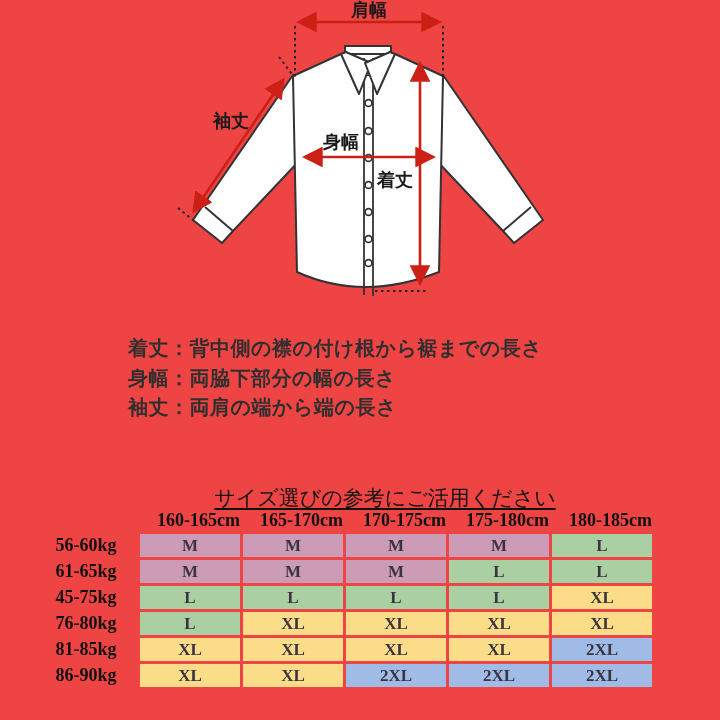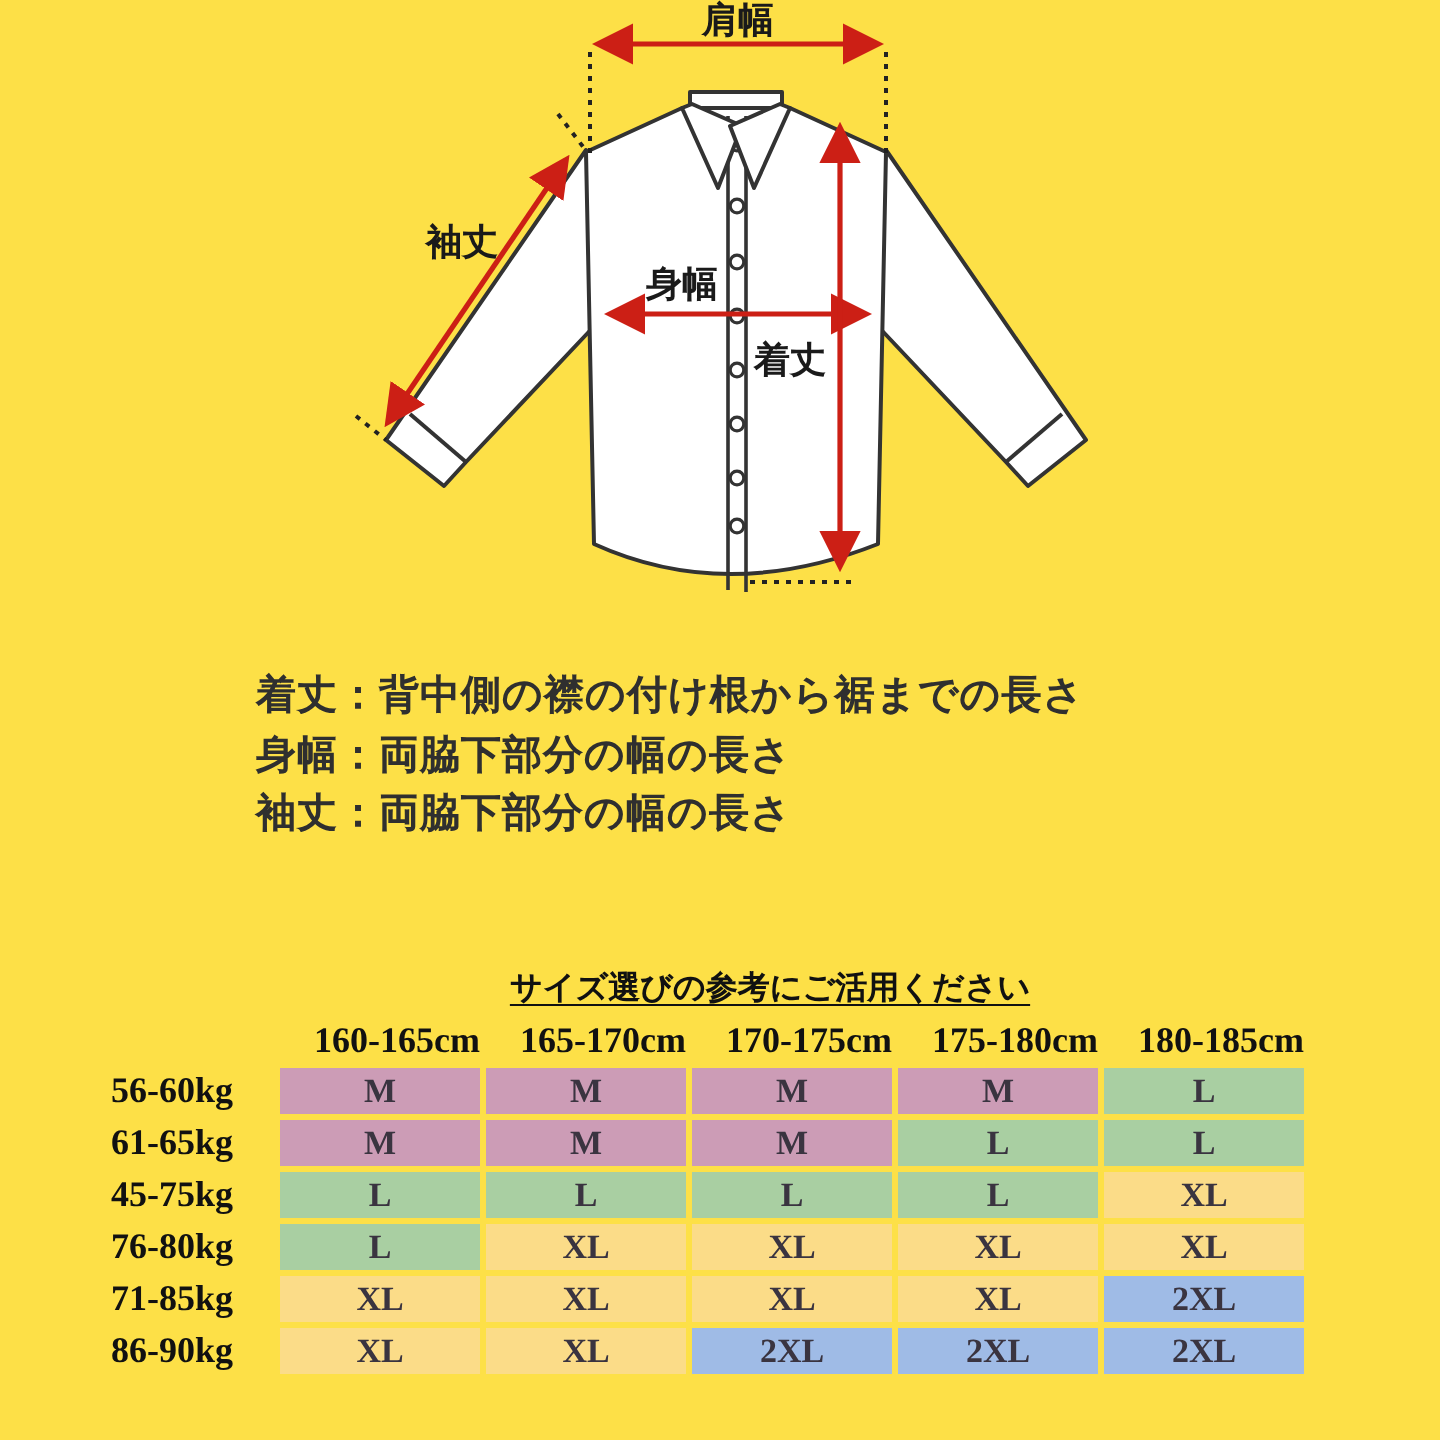--- a/index.html
+++ b/index.html
@@ -1,32 +1,32 @@
 <!DOCTYPE html>
 <html><head>
 <meta charset="utf-8">
 <style>
   * { margin:0; padding:0; box-sizing:border-box; }
   html,body { width:720px; height:720px; background:#ffffff; overflow:hidden;
               font-family:"Liberation Sans", sans-serif; }
-  .page { position:relative; width:720px; height:720px; background:#fde047; }
+  .page { position:relative; width:720px; height:720px; background:#ef4444; }
 
   
   .diagram { position:absolute; left:145px; top:0; width:430px; height:332px; }
   .diagram svg { display:block; }
   .meas-label { font-family:"Liberation Sans", sans-serif; font-weight:bold;
                 font-size:18px; fill:#1a1a1a; }
 
   
   .definitions { position:absolute; left:128px; top:334px; color:#2f2f2f;
                  font-size:20px; line-height:29.5px; letter-spacing:0.5px;font-weight:bold; }
 
   
   .table-title { position:absolute; left:145px; top:484px; width:480px;
-                 text-align:center; font-size:16px; font-weight:bold; color:#111;
+                 text-align:center; font-size:21px; font-weight:normal; color:#111;
                  text-decoration:underline; text-underline-offset:3px; }
   table.size-table { position:absolute; left:38px; top:506px;
                      border-collapse:separate; border-spacing:3px;
                      font-family:"Liberation Serif", "DejaVu Serif", serif; }
   table.size-table th { font-size:18px; font-weight:bold; color:#111;
                         height:22px; text-align:right; white-space:nowrap; }
   table.size-table td.wlabel { width:96px; font-size:18px; font-weight:bold;
                                color:#111; text-align:center; padding-right:6px;
                                background:transparent; white-space:nowrap; }
   table.size-table td.szcell { width:100px; height:23px; text-align:center;
@@ -96,21 +96,21 @@
       <text class="meas-label" x="224" y="16" text-anchor="middle">肩幅</text>
       <text class="meas-label" x="86" y="127" text-anchor="middle">袖丈</text>
       <text class="meas-label" x="196" y="148" text-anchor="middle">身幅</text>
       <text class="meas-label" x="250" y="186" text-anchor="middle">着丈</text>
     </svg>
   </div>
 
   <div class="definitions">
     <div>着丈：背中側の襟の付け根から裾までの長さ</div>
     <div>身幅：両脇下部分の幅の長さ</div>
-    <div>袖丈：両脇下部分の幅の長さ</div>
+    <div>袖丈：両肩の端から端の長さ</div>
   </div>
 
   <div class="table-title">サイズ選びの参考にご活用ください</div>
 
   <table class="size-table">
     <thead>
       <tr>
         <th class="corner"></th>
       <th>160-165cm</th>
           <th>165-170cm</th>
@@ -146,21 +146,21 @@
         </tr>
         <tr>
           <td class="wlabel">76-80kg</td>
           <td class="szcell" style="background: rgb(169, 207, 162);">L</td>
           <td class="szcell" style="background: rgb(251, 220, 136);">XL</td>
           <td class="szcell" style="background: rgb(251, 220, 136);">XL</td>
           <td class="szcell" style="background: rgb(251, 220, 136);">XL</td>
           <td class="szcell" style="background: rgb(251, 220, 136);">XL</td>
         </tr>
         <tr>
-          <td class="wlabel">71-85kg</td>
+          <td class="wlabel">81-85kg</td>
           <td class="szcell" style="background: rgb(251, 220, 136);">XL</td>
           <td class="szcell" style="background: rgb(251, 220, 136);">XL</td>
           <td class="szcell" style="background: rgb(251, 220, 136);">XL</td>
           <td class="szcell" style="background: rgb(251, 220, 136);">XL</td>
           <td class="szcell" style="background: rgb(159, 187, 230);">2XL</td>
         </tr>
         <tr>
           <td class="wlabel">86-90kg</td>
           <td class="szcell" style="background: rgb(251, 220, 136);">XL</td>
           <td class="szcell" style="background: rgb(251, 220, 136);">XL</td>

